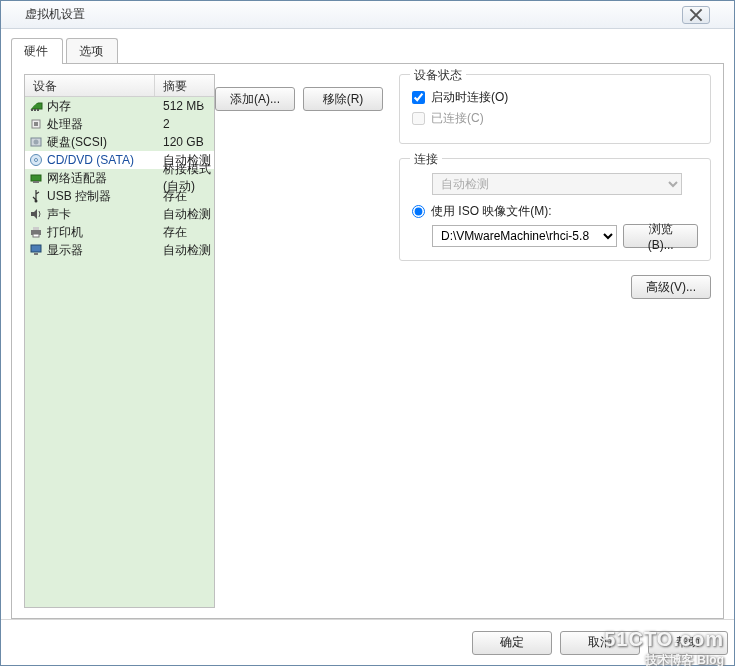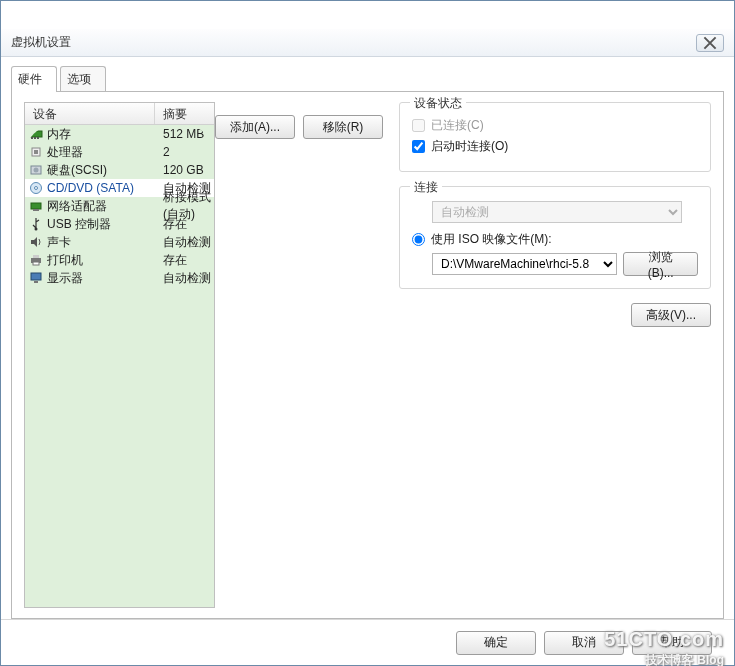--- a/index.html
+++ b/index.html
@@ -6,32 +6,32 @@
   body { background: #f0f0f0; overflow: hidden; }
 
   .window {
     width: 735px; height: 666px; background: #fff;
     border: 1px solid #6b8aa8; position: relative;
     display: flex; flex-direction: column;
   }
   .titlebar {
     height: 28px; background: linear-gradient(#fdfdfe, #eef2f7);
     border-bottom: 1px solid #d0d7df; display: flex; align-items: center;
-    padding: 0 10px; color: #333; margin-top: 28px;
+    padding: 0 24px; color: #333;
   }
   .titlebar .spacer { flex: 1; }
   .close-btn {
     width: 28px; height: 18px; border: 1px solid #a9b6c6; border-radius: 3px;
     background: linear-gradient(#f7f9fb,#e3e9f0); display: flex; align-items: center; justify-content: center;
     color: #555; font-size: 11px; cursor: pointer;
   }
 
   .tabs-strip { position: relative; padding: 8px 10px 0 10px; }
   .tabs-strip .tab {
-    display: inline-block; padding: 4px 14px 4px 6px;
+    display: inline-block; padding: 4px 14px 4px 12px;
     border: 1px solid #b9b9b9; border-bottom: none;
     background: #f7f7f7; position: relative; top: 1px;
     border-radius: 3px 3px 0 0; color: #333; cursor: pointer;
   }
   .tabs-strip .tab.active { background: #fff; z-index: 2; }
   .tab-panel {
     border: 1px solid #b9b9b9; margin: 0 10px; flex: 1;
     background: #fff; display: flex; padding: 10px 12px 10px 12px;
     position: relative;
   }
@@ -85,21 +85,21 @@
     height: 22px; border: 1px solid #b3b3b3; background: #fff; padding: 0 4px; font-size: 12px;
   }
   select.combo[disabled] { background: #f2f2f2; color: #8a8a8a; }
   .iso-row select.combo { width: 190px; }
   .phy-row select.combo { width: 250px; }
 
   .right-align-btn { display:flex; justify-content:flex-end; }
 
   .footer {
     height: 46px; display: flex; align-items: center; justify-content: flex-end;
-    gap: 8px; padding: 0 22px; border-top: 1px solid #d8d8d8;
+    gap: 8px; padding: 0 6px; border-top: 1px solid #d8d8d8;
     position: relative;
   }
 
   
   .watermark {
     position: absolute; right: 10px; bottom: -4px; pointer-events: none;
     font-family: Arial, sans-serif; text-align: right;
     color: rgba(255,255,255,.9);
     text-shadow: 0 0 3px #888, 1px 1px 2px #777;
   }
@@ -236,27 +236,27 @@
       <div class="left-buttons">
         <button class="btn">添加(A)...</button>
         <button class="btn">移除(R)</button>
       </div>
     </div>
 
     <div class="right-col">
 
       <div class="group">
         <span class="group-title">设备状态</span>
+        <label class="chk-row">
+          <input type="checkbox" checked="" style="">
+          <span>启动时连接(O)</span>
+        </label>
         <label class="chk-row disabled">
           <input type="checkbox" disabled="" style="">
           <span>已连接(C)</span>
-        </label>
-        <label class="chk-row">
-          <input type="checkbox" checked="" style="">
-          <span>启动时连接(O)</span>
         </label>
       </div>
 
       <div class="group">
         <span class="group-title">连接</span>
 
         <div class="sub-indent phy-row">
           <select class="combo" disabled="">
             <option>自动检测</option>
           </select>

